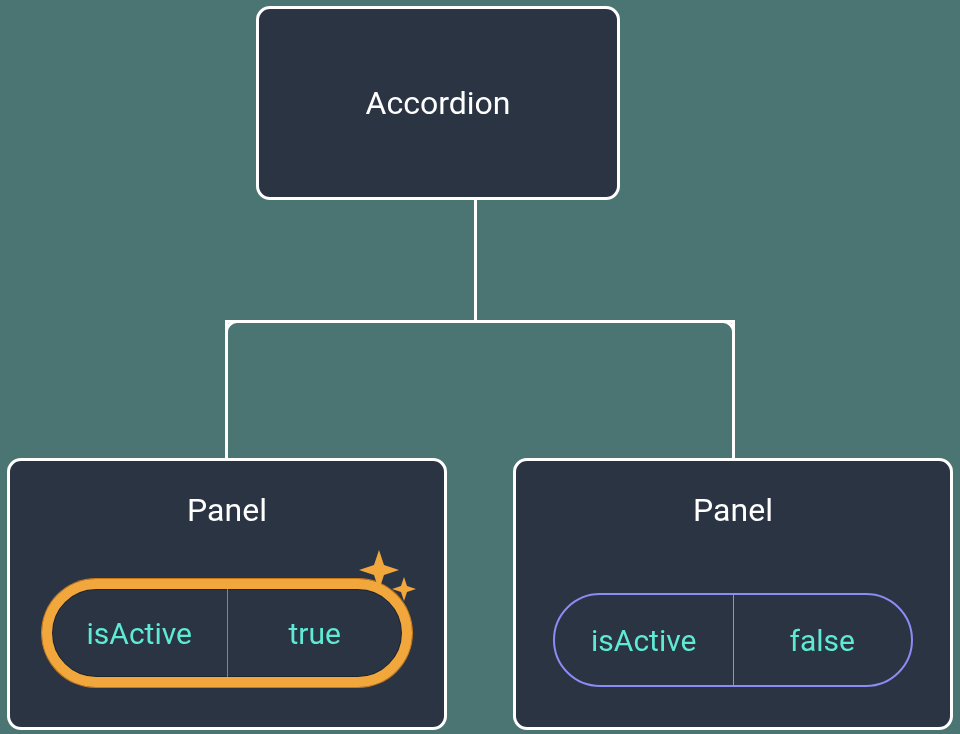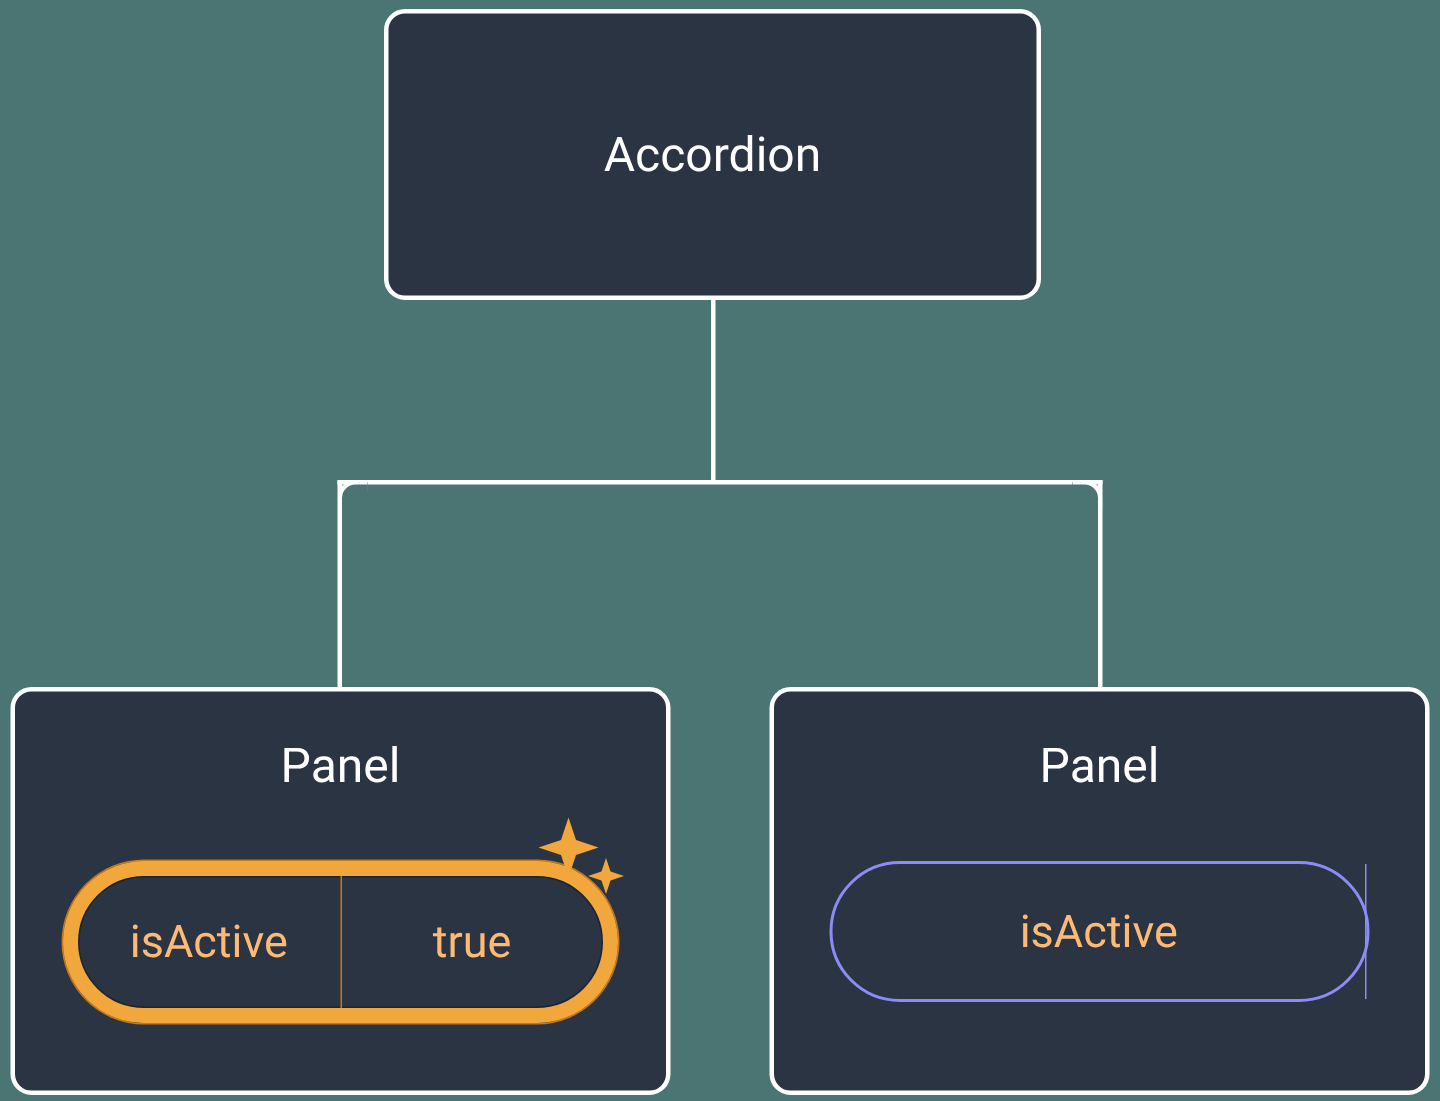--- a/index.html
+++ b/index.html
@@ -24,31 +24,31 @@
       border-radius: 14px;
       display: flex;
       flex-direction: column;
       align-items: center;
       justify-content: center;
     }
     
     .accordion-node {
       left: 256px;
       top: 6px;
-      width: 438px;
+      width: 364px;
       height: 194px;
       justify-content: center;
     }
     
     .panel-node {
       top: 458px;
       width: 440px;
       height: 272px;
       padding: 30px 30px 40px 30px;
-      justify-content: flex-start;
+      justify-content: space-between;
     }
     
     .panel-left {
       left: 7px;
     }
     
     .panel-right {
       left: 513px;
     }
     
@@ -81,21 +81,21 @@
       height: 94px;
       width: 360px;
     }
     
     .pill-segment {
       flex: 1;
       display: flex;
       align-items: center;
       justify-content: center;
       height: 100%;
-      color: #fdba74;
+      color: #5eead4;
       font-size: 30px;
     }
     
     .pill-active .pill-segment:first-child {
       border-right: 1px solid #c97816;
     }
     
     .pill-inactive .pill-segment:first-child {
       border-right: 1px solid #8b8cf6;
     }
@@ -195,14 +195,15 @@
         <path d="M 50 32 L 53 41 L 62 44 L 53 47 L 50 56 L 47 47 L 38 44 L 47 41 Z" fill="#f2a73d"></path>
       </svg>
     </div>
   </div>
 </div>
 
 <div class="node panel-node panel-right">
   <div class="node-title panel-title">Panel</div>
   <div class="pill pill-inactive">
     <div class="pill-segment">isActive</div>
+    <div class="pill-segment">false</div>
   </div>
 </div>
 
 </body></html>

